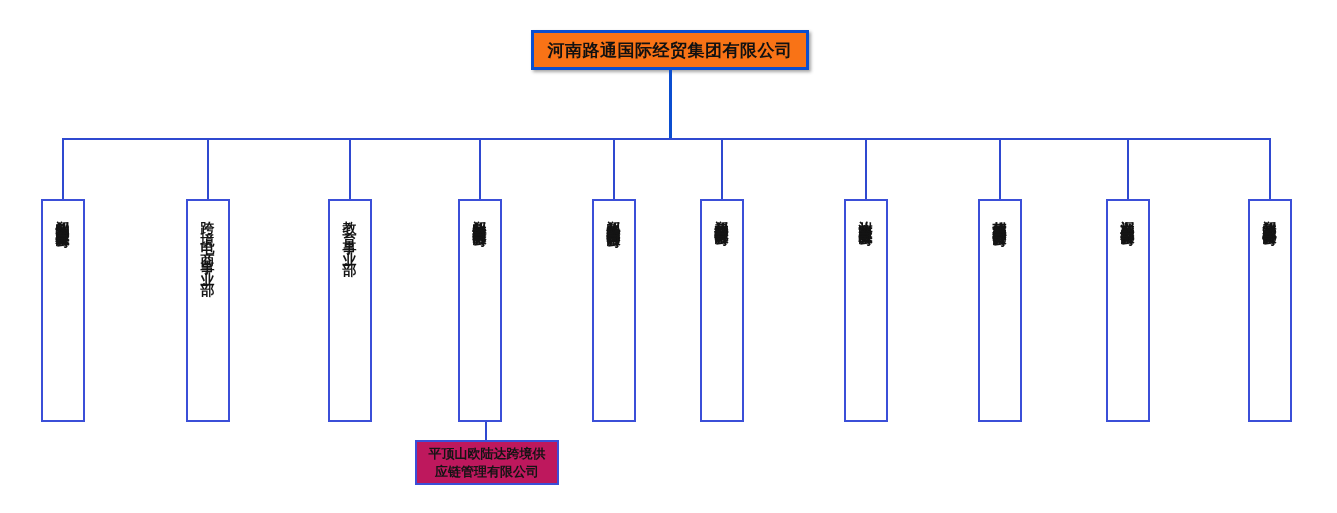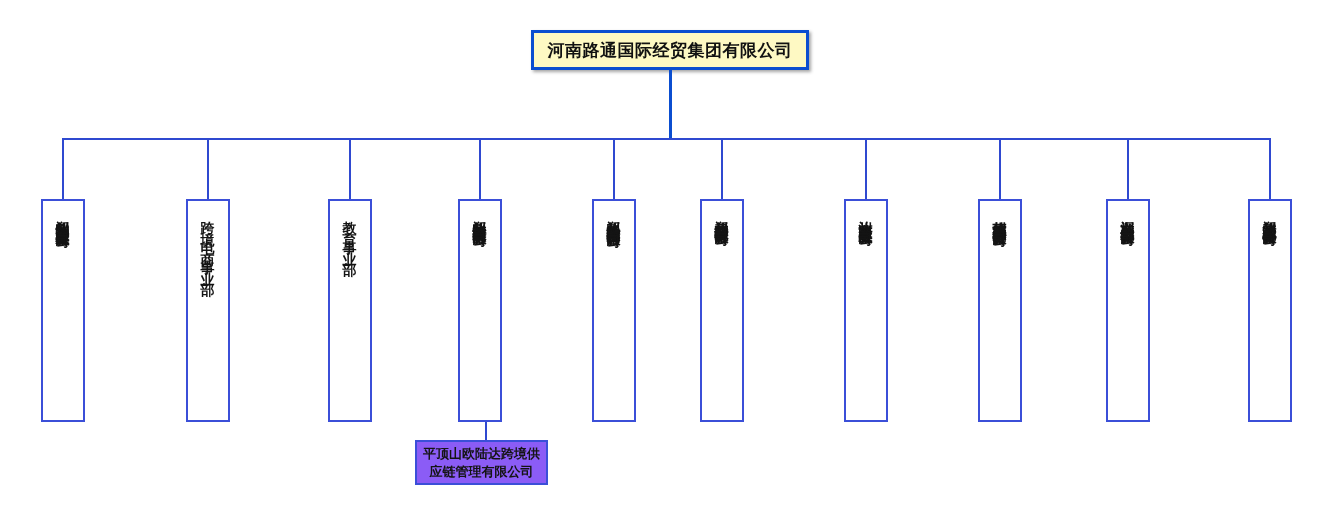--- a/index.html
+++ b/index.html
@@ -22,21 +22,21 @@
 
   
   .root-node {
     position: absolute;
     left: 531px;
     top: 30px;
     width: 278px;
     height: 40px;
     box-sizing: border-box;
     border: 3px solid #0b4ed0;
-    background: #fef9c3;
+    background: #f97316;
     box-shadow: 2px 2px 3px rgba(60,60,60,0.45);
     display: flex;
     align-items: center;
     justify-content: center;
   }
   .root-label {
     font-size: 17px;
     font-weight: bold;
     color: #111111;
     letter-spacing: 0.5px;
@@ -79,25 +79,25 @@
   }
   .child-label.spaced {
     letter-spacing: 10px;
   }
 
   
   .sub-node {
     position: absolute;
     left: 415px;
     top: 440px;
-    width: 133px;
+    width: 144px;
     height: 45px;
     box-sizing: border-box;
     border: 2px solid #3b4fd8;
-    background: #8b5cf6;
+    background: #be185d;
     display: flex;
     align-items: center;
     justify-content: center;
     text-align: center;
   }
   .sub-label {
     font-size: 13px;
     font-weight: bold;
     color: #141414;
     line-height: 1.35;

